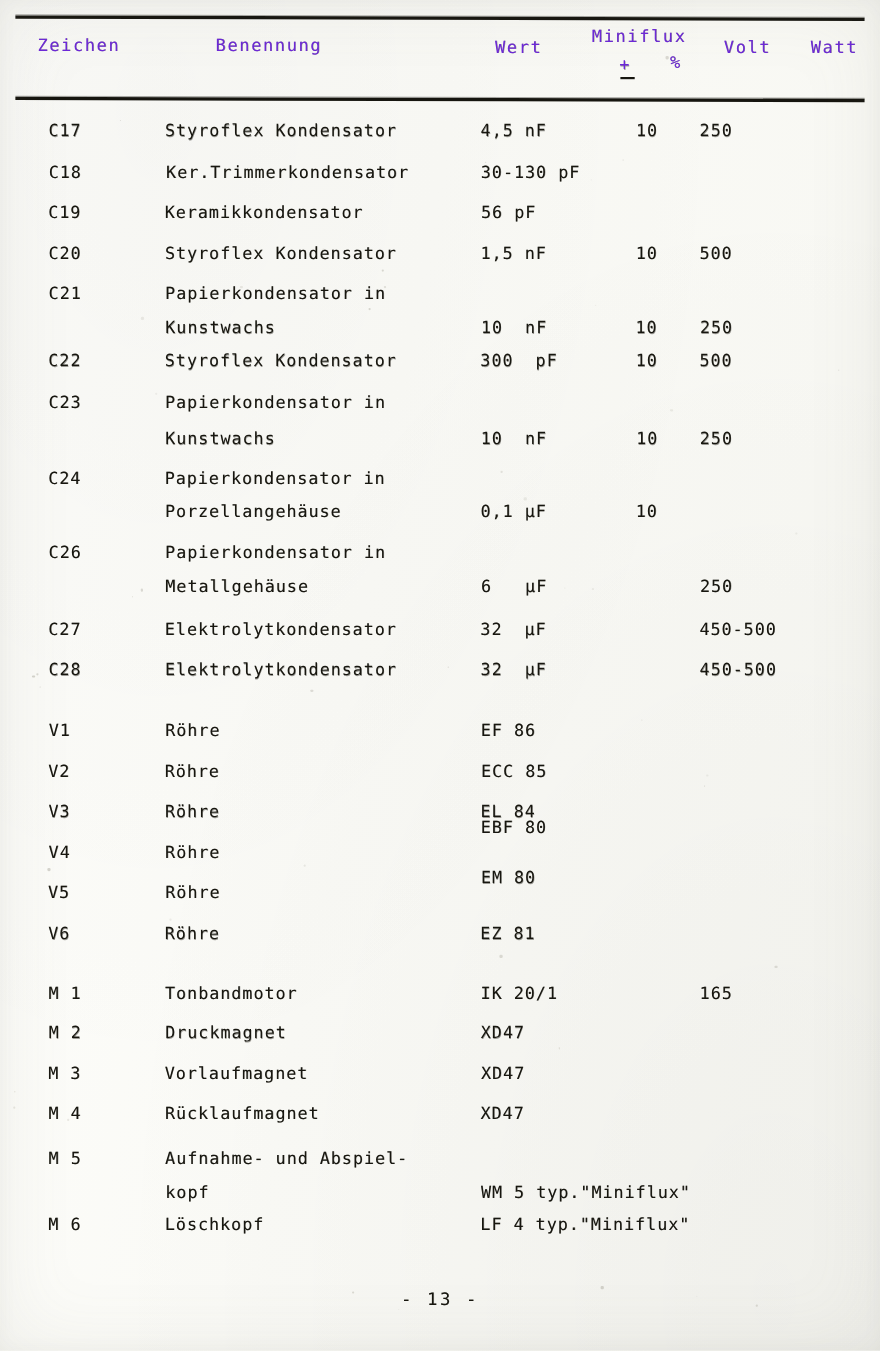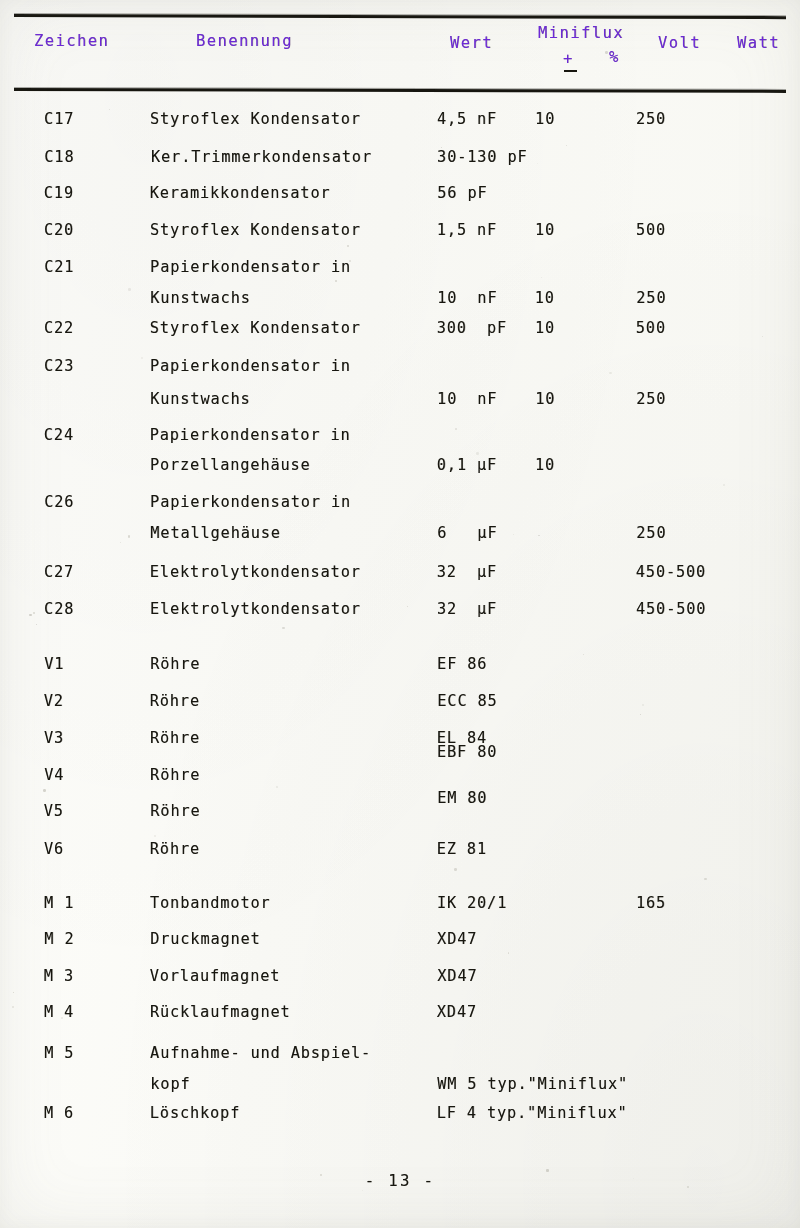--- a/index.html
+++ b/index.html
@@ -90,21 +90,21 @@
     margin: 2.5px 0 0 0.5px;
   }
   .h-pct      { left: 609px; top: 50px; }
   .h-volt     { left: 658px; top: 36px; }
   .h-watt     { left: 737px; top: 36px; }
 
   
   .c-ref  { left: 44px;  }
   .c-name { left: 150px; }
   .c-val  { left: 437px; }
-  .c-tol  { left: 535px; }
+  .c-tol  { left: 578px; }
   .c-volt { left: 636px; }
 
   .c-tol, .c-volt, .c-watt { }
 
   .footer {
     position: absolute;
     top: 1172px;
     left: 0;
     width: 800px;
     text-align: center;

